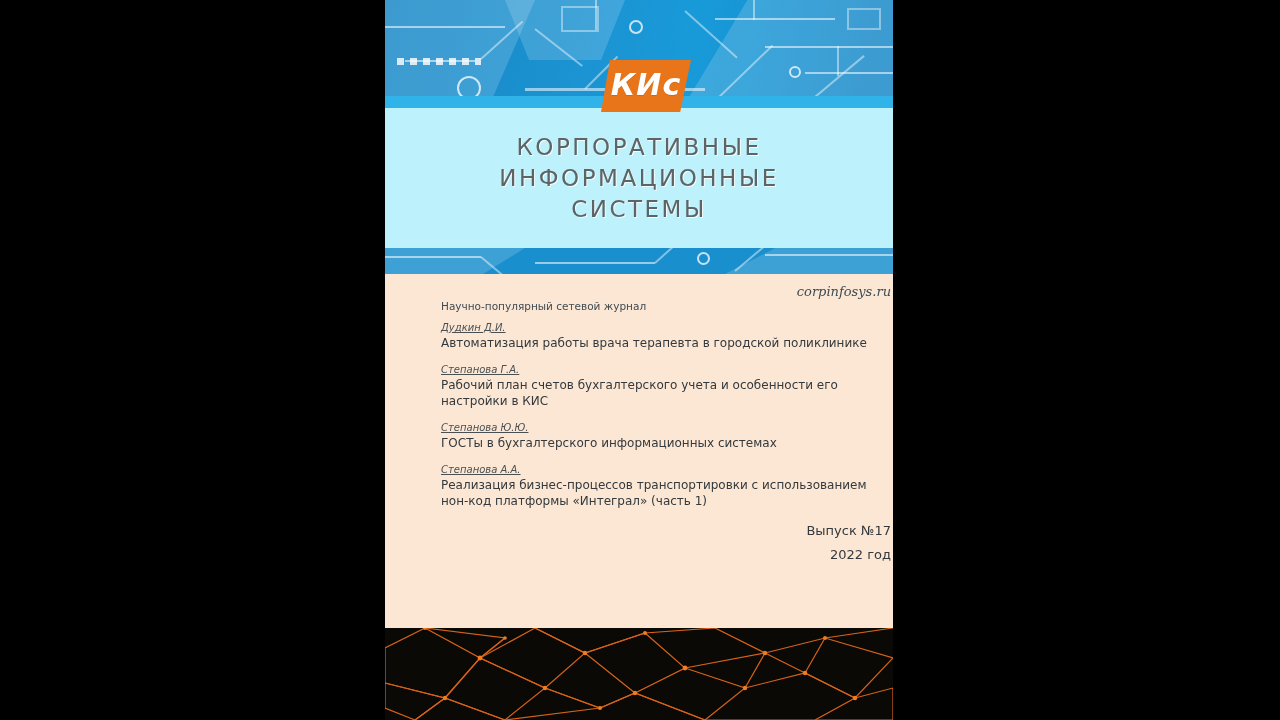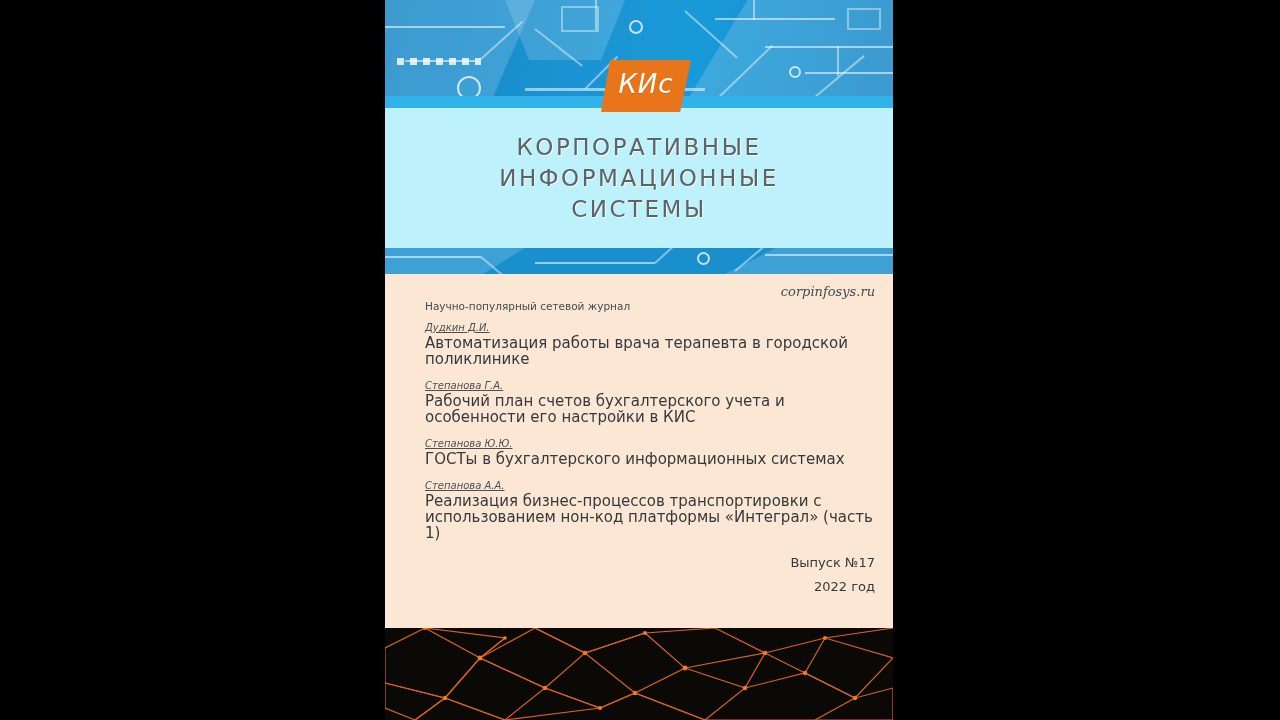--- a/index.html
+++ b/index.html
@@ -104,23 +104,23 @@
     position: absolute;
     inset: 0;
     background: #e8751a;
     clip-path: polygon(10% 0%, 100% 0%, 88% 100%, 0% 100%);
   }
   .logo-flag .flagtext {
     position: absolute;
     inset: 0;
     color: #ffffff;
     font-family: "DejaVu Sans", sans-serif;
-    font-weight: normal;
+    font-weight: bold;
     font-style: italic;
-    font-size: 26px;
+    font-size: 30px;
     letter-spacing: 1px;
     display: flex;
     align-items: center;
     justify-content: center;
     padding-bottom: 4px;
     box-sizing: border-box;
     text-shadow: 0 1px 0 rgba(0,0,0,0.1);
   }
 
   
@@ -153,21 +153,21 @@
     top: 248px;
     width: 508px;
     height: 26px;
     background: #1a8fce;
     overflow: hidden;
   }
 
   
   .contents {
     position: absolute;
-    left: 0;
+    left: 16px;
     top: 274px;
     width: 508px;
     height: 354px;
     background: #fbe7d4;
     box-sizing: border-box;
     padding: 8px 18px 0 40px;
   }
 
   .site {
     text-align: right;
@@ -190,21 +190,21 @@
     color: #4a4f52;
     font-family: "DejaVu Sans", sans-serif;
     font-style: italic;
     font-size: 10px;
     margin-bottom: 2px;
     text-decoration: underline;
   }
   .atitle {
     color: #33393d;
     font-family: "DejaVu Sans", sans-serif;
-    font-size: 15px;
+    font-size: 12px;
     line-height: 16px;
   }
 
   .issue {
     text-align: right;
     color: #33393d;
     font-family: "DejaVu Sans", sans-serif;
     font-size: 13px;
     line-height: 18px;
     margin-top: 6px;

